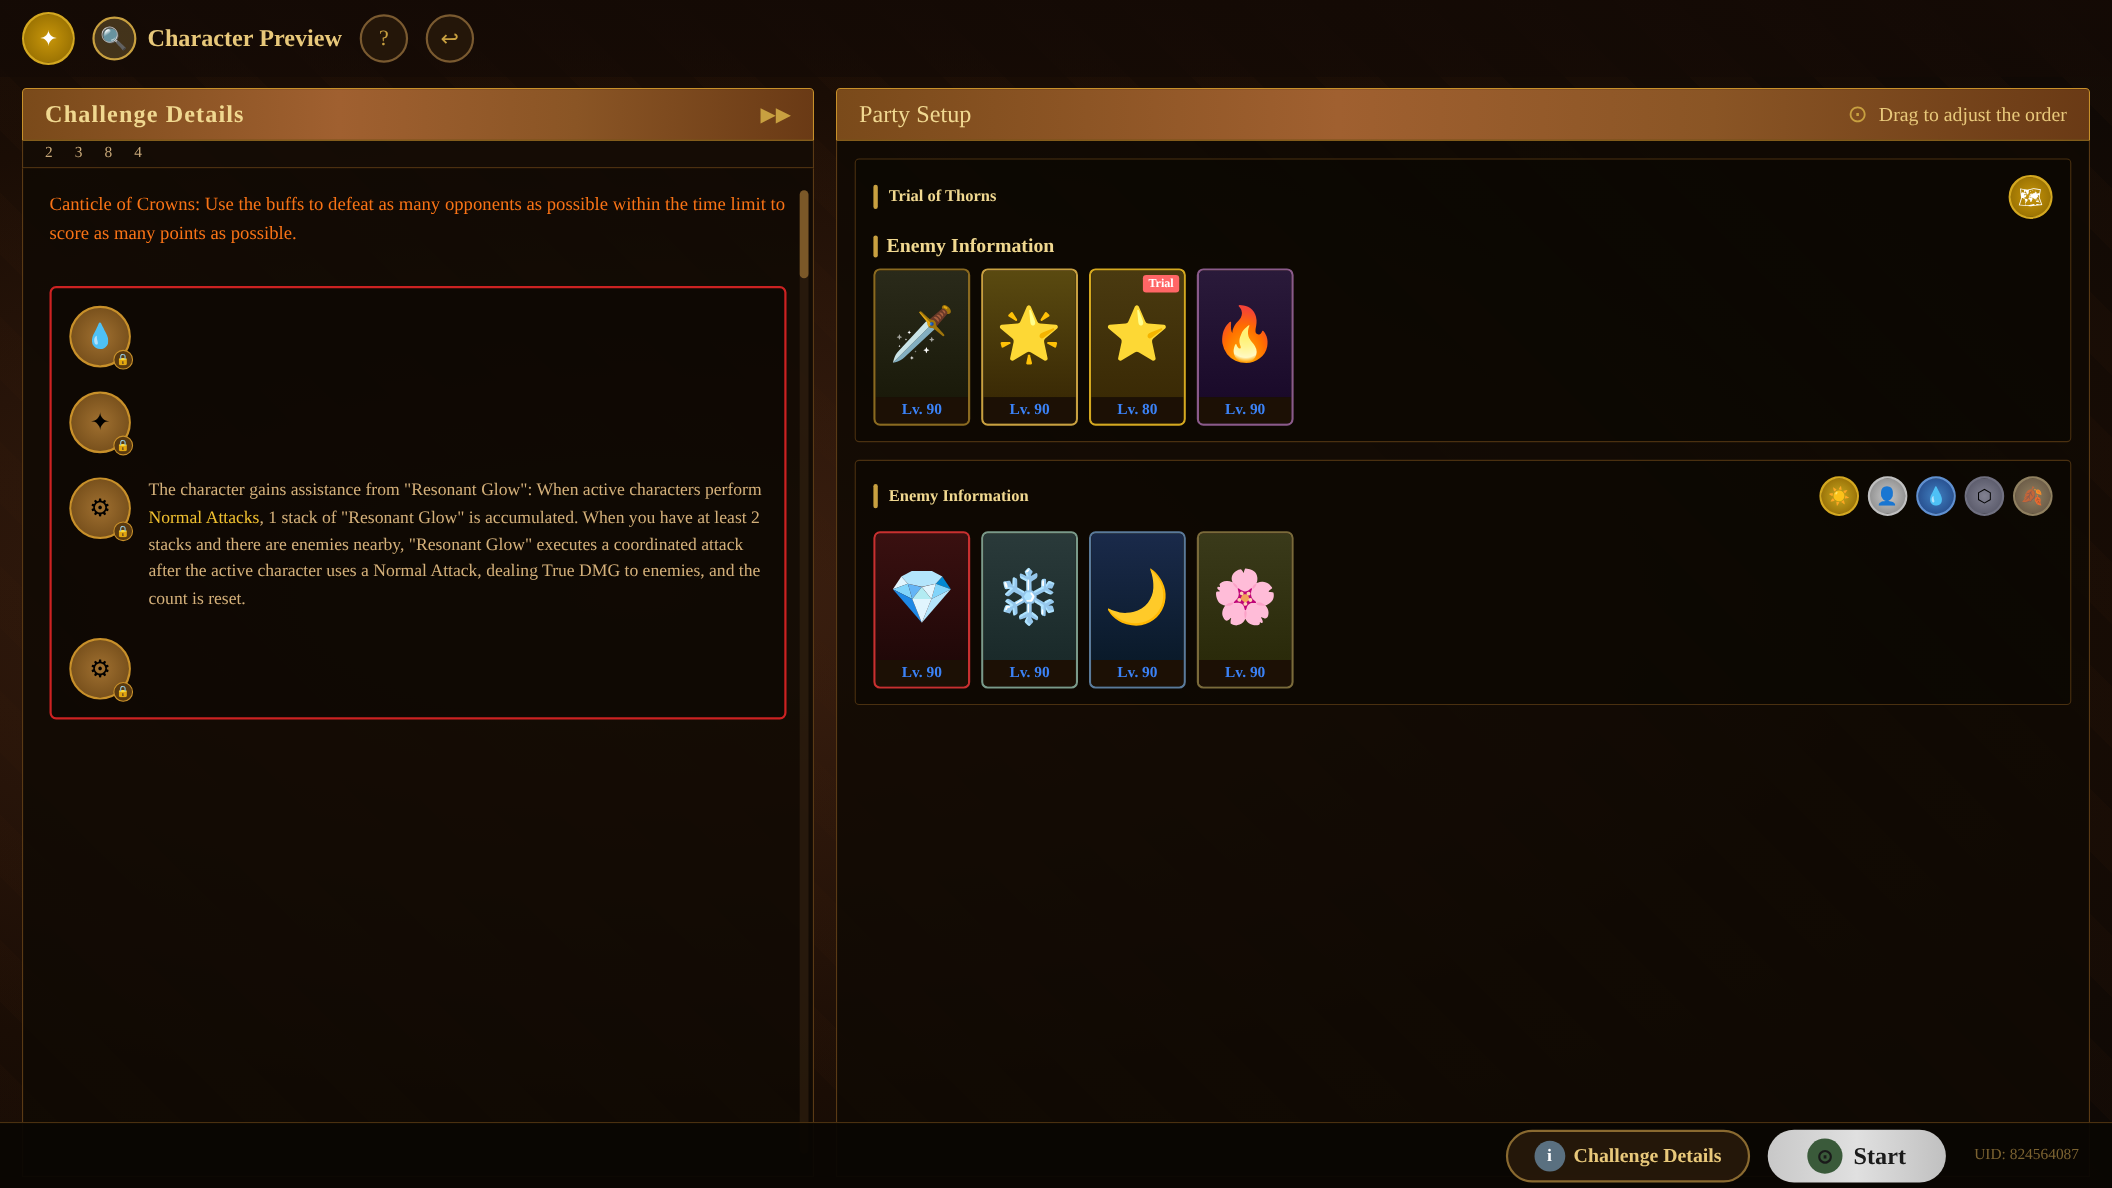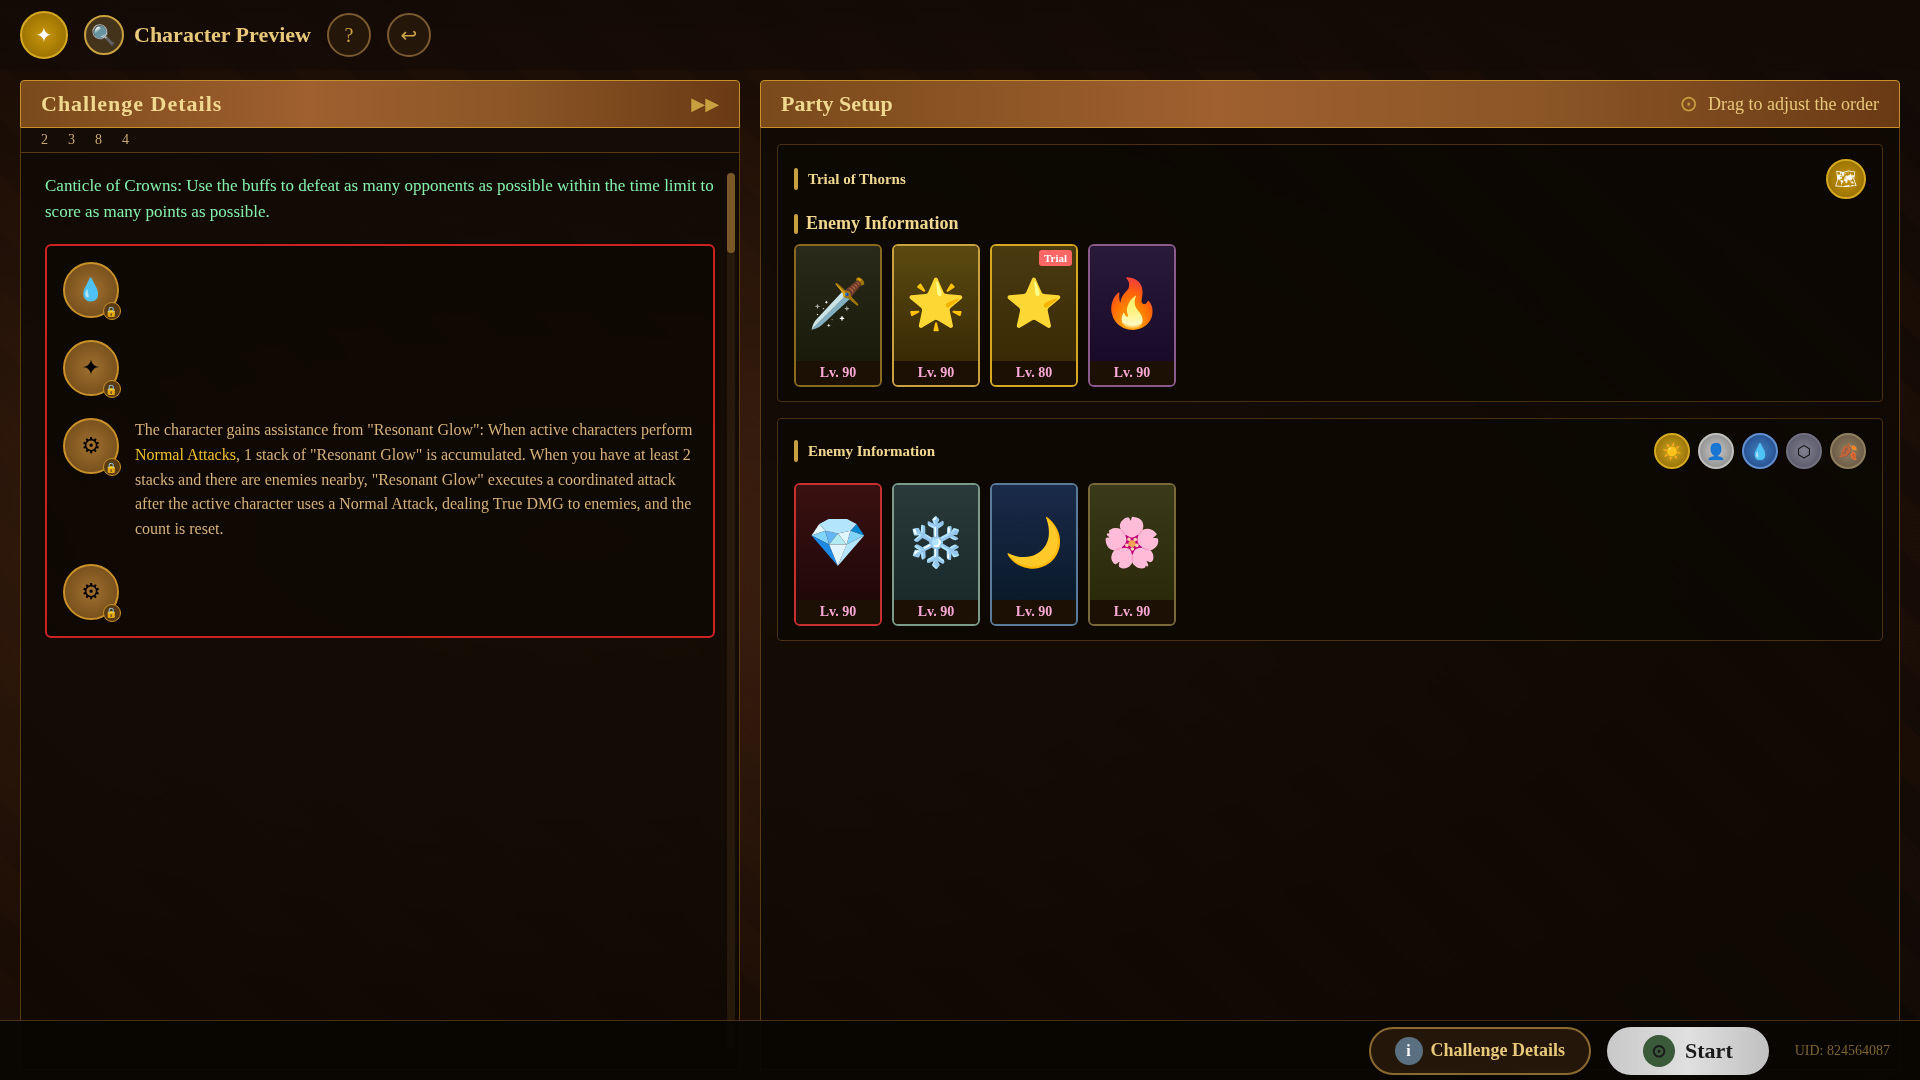--- a/index.html
+++ b/index.html
@@ -165,23 +165,23 @@
       border: 1px solid #5a3a15;
       border-top: none;
       flex: 1;
       padding: 20px 24px;
       position: relative;
       overflow: hidden;
     }
 
     .description-text {
       font-size: 17px;
-      color: #86efac;
+      color: #f97316;
       line-height: 1.5;
-      margin-bottom: 20px;
+      margin-bottom: 36px;
     }
 
     
     .buff-list {
       border: 2px solid #cc2222;
       border-radius: 6px;
       padding: 16px;
       background: rgba(10,5,2,0.5);
     }
 
@@ -263,21 +263,21 @@
       border: 1px solid #c8902a;
       border-radius: 4px 4px 0 0;
       padding: 10px 20px;
       display: flex;
       align-items: center;
       justify-content: space-between;
     }
     .party-header-title {
       font-size: 22px;
       color: #f0d890;
-      font-weight: bold;
+      font-weight: normal;
     }
     .party-header-right {
       display: flex;
       align-items: center;
       gap: 10px;
       font-size: 18px;
       color: #e8c87a;
     }
     .drag-icon {
       font-size: 22px;
@@ -373,21 +373,21 @@
       align-items: center;
       justify-content: center;
       font-size: 40px;
       position: relative;
     }
     .char-card-level {
       background: rgba(30,18,6,0.9);
       text-align: center;
       padding: 4px;
       font-size: 14px;
-      color: #f9a8d4;
+      color: #3b82f6;
       font-weight: bold;
     }
     .trial-badge {
       position: absolute;
       top: 4px;
       right: 4px;
       background: #ff6666;
       color: white;
       font-size: 11px;
       padding: 2px 5px;

